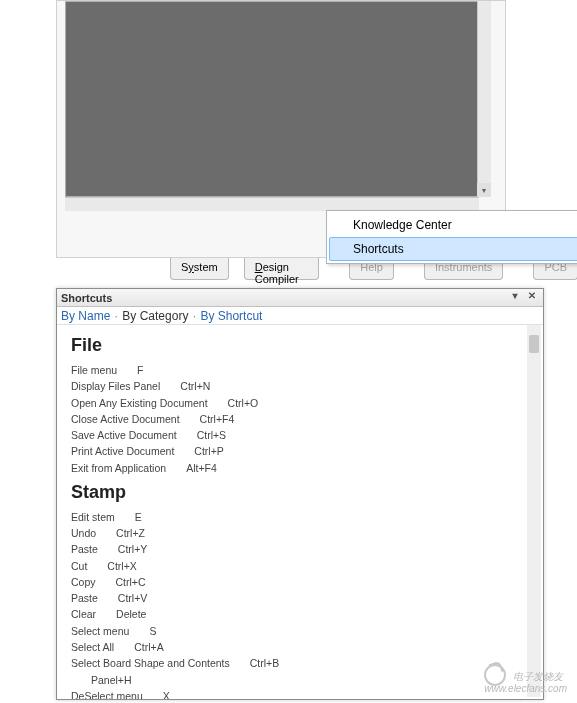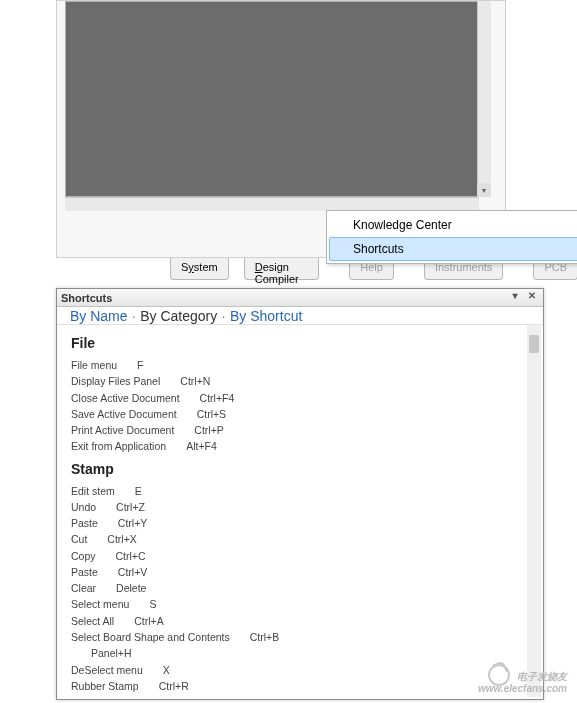--- a/index.html
+++ b/index.html
@@ -82,21 +82,21 @@
     height: 18px;
     background: linear-gradient(#f7f7f7,#e6e6e6);
     border-bottom: 1px solid #c0c0c0;
     display: flex; align-items: center; padding: 0 4px;
     font-size: 11px; font-weight: 600; color: #333;
     position: relative;
   }
   .sw-titlebar .icons { position: absolute; right: 4px; top: 1px; display: flex; gap: 3px; }
   .sw-titlebar .icons span { width: 14px; text-align: center; font-size: 10px; color: #555; cursor: default; }
   .sw-filterbar {
-    height: 18px; padding: 2px 13px; font-size: 14px; color: #2a66b5;
+    height: 18px; padding: 2px 4px; font-size: 12px; color: #2a66b5;
     border-bottom: 1px solid #e0e0e0;
     display: flex; gap: 4px; align-items: center;
   }
   .sw-filterbar span.active { color: #333; }
   .sw-filterbar .sep { color: #888; }
 
   .sw-body {
     position: absolute; left: 0; right: 0; top: 36px; bottom: 0;
     overflow: hidden;
     padding: 4px 14px 0 14px;
@@ -104,38 +104,37 @@
   .sw-scroll {
     position: absolute; right: 2px; top: 36px; width: 14px; bottom: 2px;
     background: #efefef;
   }
   .sw-thumb {
     position: absolute; left: 2px; right: 2px; top: 10px; height: 18px;
     background: #c7c7c7; border-radius: 2px;
   }
 
   .section-head {
-    font-size: 14px; font-weight: 700; color: #222;
+    font-size: 18px; font-weight: 700; color: #222;
     margin-top: 6px; margin-bottom: 6px;
   }
   .shortcut-row {
     display: flex; justify-content: flex-start;
     font-size: 10.5px; color: #444;
     line-height: 1.55;
   }
   .shortcut-row .k { color: #444; white-space: nowrap; padding-left: 20px; }
 
   
   .watermark {
     position: absolute; right: 10px; bottom: 8px;
     font-size: 10px; color: #b9b9b9;
-    text-align: right; line-height: 1.2;
+    text-align: left; line-height: 1.2;
     font-style: italic;
     z-index: 20;
-    font-weight: bold;
   }
   .wm-logo {
     width: 22px; height: 22px; border: 2px solid #c8c8c8; border-radius: 50%;
     display: inline-block; position: relative; top: 6px; margin-right: 4px;
   }
   .wm-logo::after{
     content:""; position:absolute; left:4px; top:-4px; width:10px; height:10px;
     border-top:2px solid #c8c8c8; border-right:2px solid #c8c8c8;
     transform: rotate(-20deg); border-radius: 0 6px 0 0;
   }
@@ -187,20 +186,24 @@
     <div class="section-head">File</div>
     <div class="shortcut-row">
         <span>File menu</span>
         <span class="k">F</span>
       </div>
     <div class="shortcut-row">
         <span>Display Files Panel</span>
         <span class="k">Ctrl+N</span>
       </div>
     <div class="shortcut-row">
+        <span>Open Any Existing Document</span>
+        <span class="k">Ctrl+O</span>
+      </div>
+    <div class="shortcut-row">
         <span>Close Active Document</span>
         <span class="k">Ctrl+F4</span>
       </div>
     <div class="shortcut-row">
         <span>Save Active Document</span>
         <span class="k">Ctrl+S</span>
       </div>
     <div class="shortcut-row">
         <span>Print Active Document</span>
         <span class="k">Ctrl+P</span>

